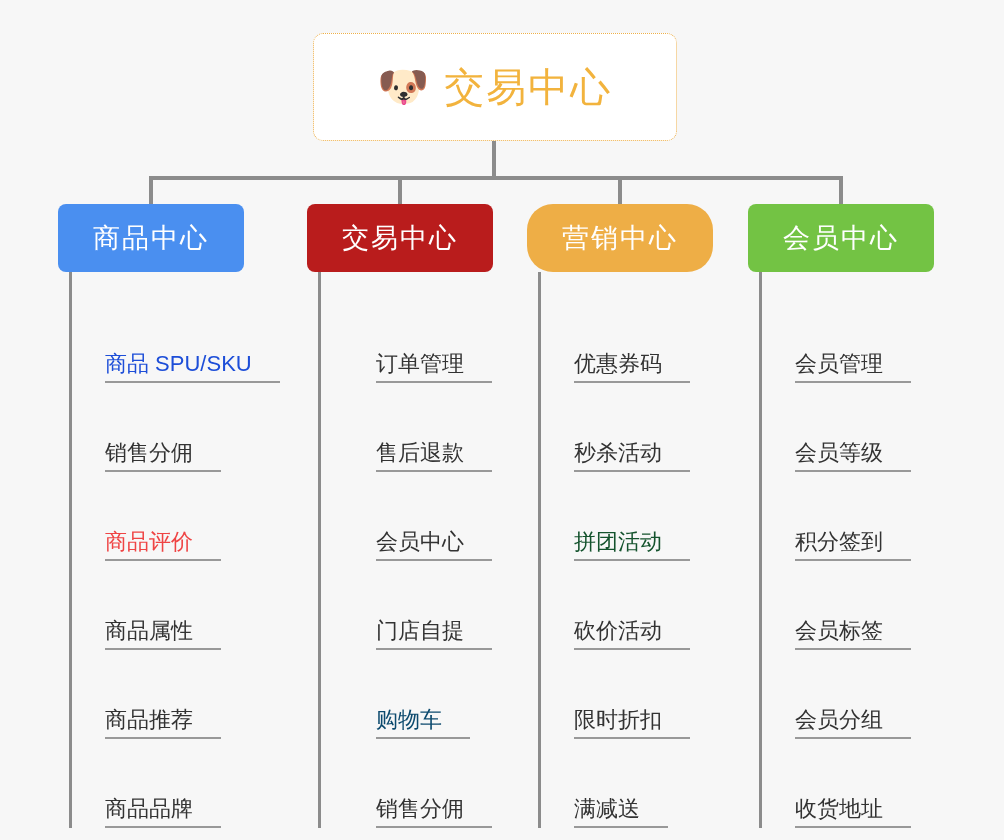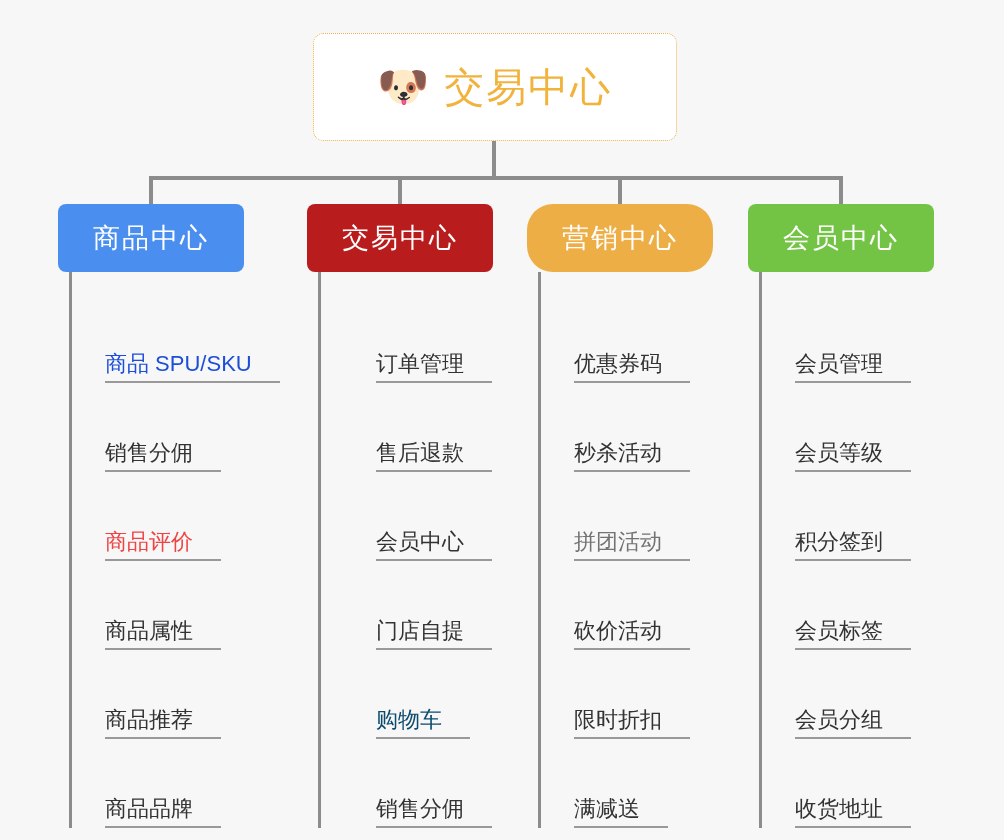--- a/index.html
+++ b/index.html
@@ -189,21 +189,21 @@
   <div class="column" style="left:527px">
     <div class="cat-box" style="background: rgb(238, 174, 70); border-radius: 26px;">营销中心</div>
     <div class="leaf-list" style="border-left-color: rgb(140, 140, 140);">
       <div class="leaf-item">
           <span class="leaf-label" style="color: rgb(51, 51, 51); border-bottom-color: rgb(153, 153, 153);">优惠券码</span>
         </div>
       <div class="leaf-item">
           <span class="leaf-label" style="color: rgb(51, 51, 51); border-bottom-color: rgb(153, 153, 153);">秒杀活动</span>
         </div>
       <div class="leaf-item">
-          <span class="leaf-label" style="color: #737373; border-bottom-color: rgb(153, 153, 153);">拼团活动</span>
+          <span class="leaf-label" style="color: #14532d; border-bottom-color: rgb(153, 153, 153);">拼团活动</span>
         </div>
       <div class="leaf-item">
           <span class="leaf-label" style="color: rgb(51, 51, 51); border-bottom-color: rgb(153, 153, 153); margin-top: 12px;">砍价活动</span>
         </div>
       <div class="leaf-item">
           <span class="leaf-label" style="color: rgb(51, 51, 51); border-bottom-color: rgb(153, 153, 153);">限时折扣</span>
         </div>
       <div class="leaf-item">
           <span class="leaf-label" style="color: rgb(51, 51, 51); border-bottom-color: rgb(153, 153, 153);">满减送</span>
         </div>

